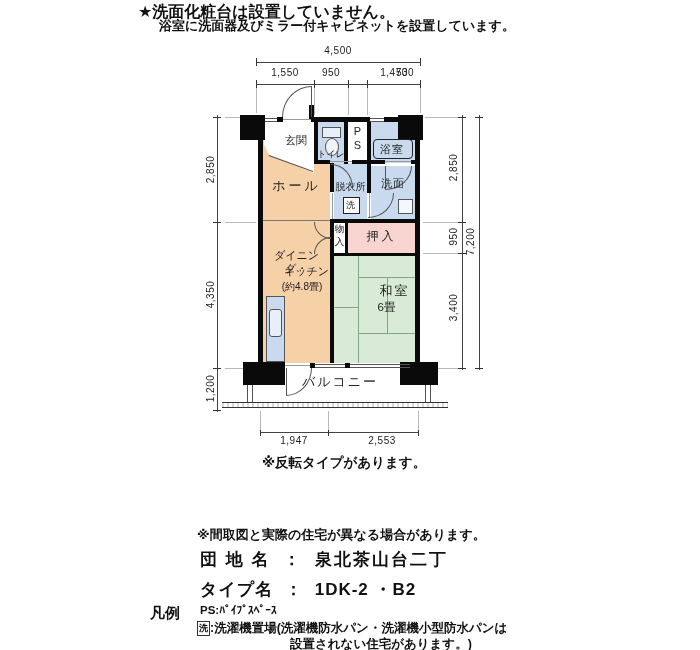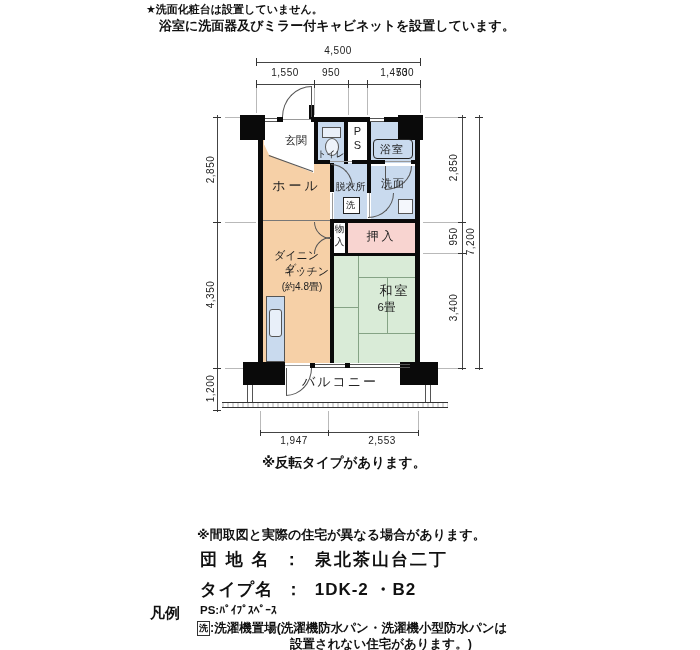--- a/index.html
+++ b/index.html
@@ -18,21 +18,21 @@
   .rlabel{position:absolute;text-align:center;color:#222;line-height:1.15;}
   .dim{position:absolute;font-size:10px;color:#222;text-align:center;letter-spacing:0.5px;white-space:nowrap;}
   .vdim{width:44px;transform:rotate(-90deg);}
   .arc{position:absolute;border:0 solid #555;}
   .tat{position:absolute;background:#85a385;}
   .note{position:absolute;white-space:nowrap;}
 </style>
 </head>
 <body>
 
-<div class="note" style="left:146px;top:2px;font-size:11px;font-weight:600;">★洗面化粧台は設置していません。</div>
+<div class="note" style="left:138px;top:2px;font-size:16px;font-weight:600;">★洗面化粧台は設置していません。</div>
 <div class="note" style="left:159px;top:17px;font-size:13px;font-weight:600;">浴室に洗面器及びミラー付キャビネットを設置しています。</div>
 
 <div class="dline" style="left:256px;top:62px;width:165px;height:1px;"></div>
 <div class="tick" style="left:256px;top:58px;width:1px;height:8px;"></div>
 <div class="tick" style="left:420px;top:58px;width:1px;height:8px;"></div>
 <div class="dim" style="left:308px;top:45px;width:60px;">4,500</div>
 
 <div class="dline" style="left:256px;top:84px;width:165px;height:1px;"></div>
 <div class="tick" style="left:256px;top:80px;width:1px;height:8px;"></div>
 <div class="tick" style="left:314px;top:80px;width:1px;height:8px;"></div>

